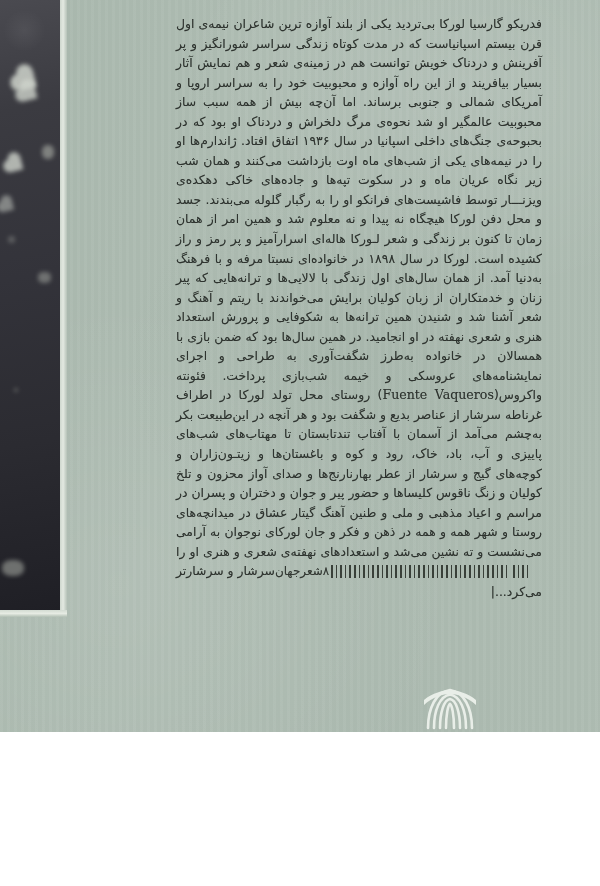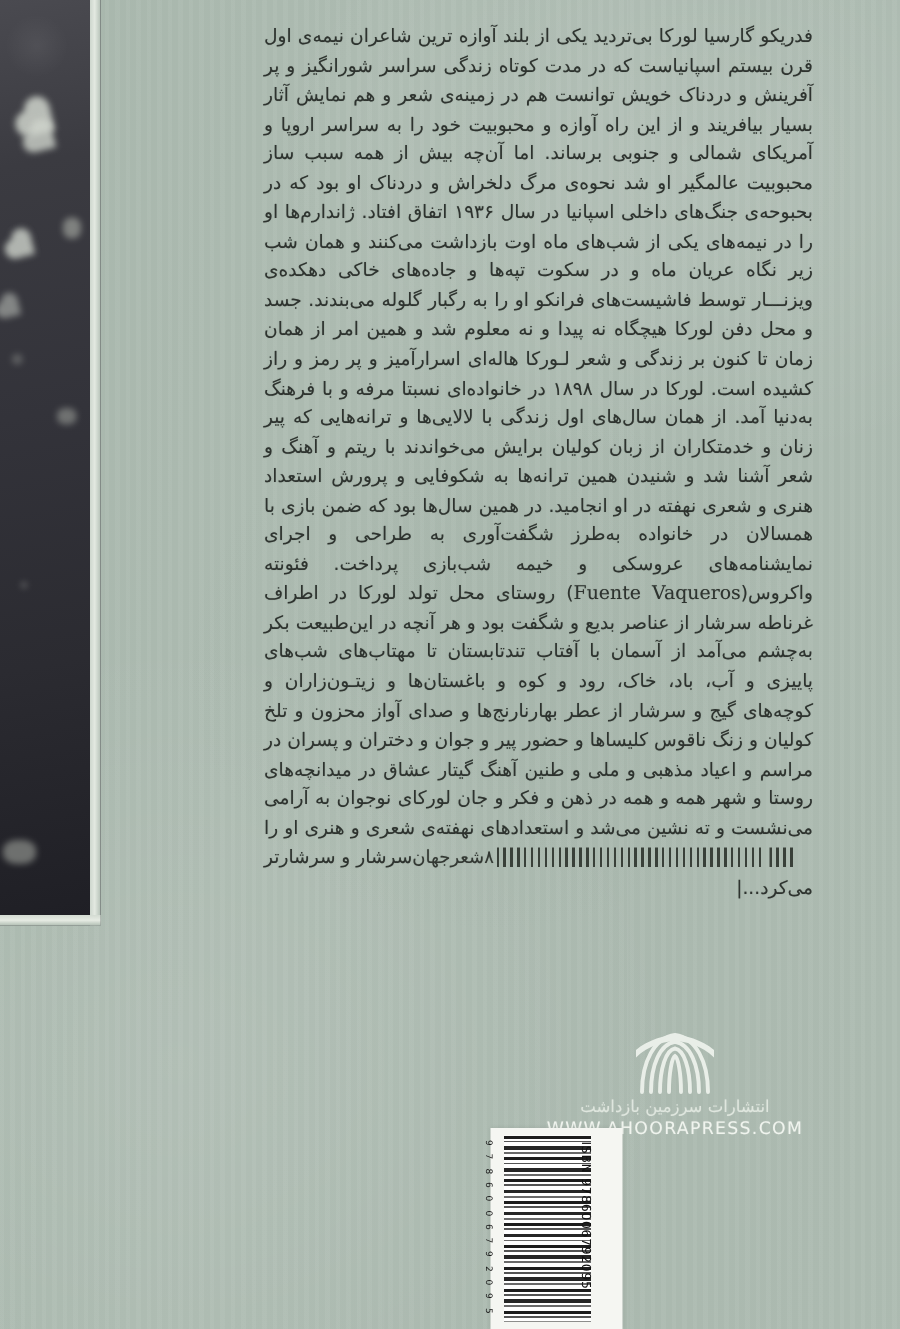--- a/index.html
+++ b/index.html
@@ -3,21 +3,21 @@
 <meta charset="utf-8">
 <style>
   html, body {
     margin: 0;
     padding: 0;
     background: #ffffff;
   }
   #cover {
     position: relative;
     width: 600px;
-    height: 886px;
+    height: 732px;
     overflow: hidden;
     background: #aebcb2;
     font-family: "DejaVu Sans", sans-serif;
   }
 
   
   #paper-texture {
     position: absolute;
     inset: 0;
     background:

